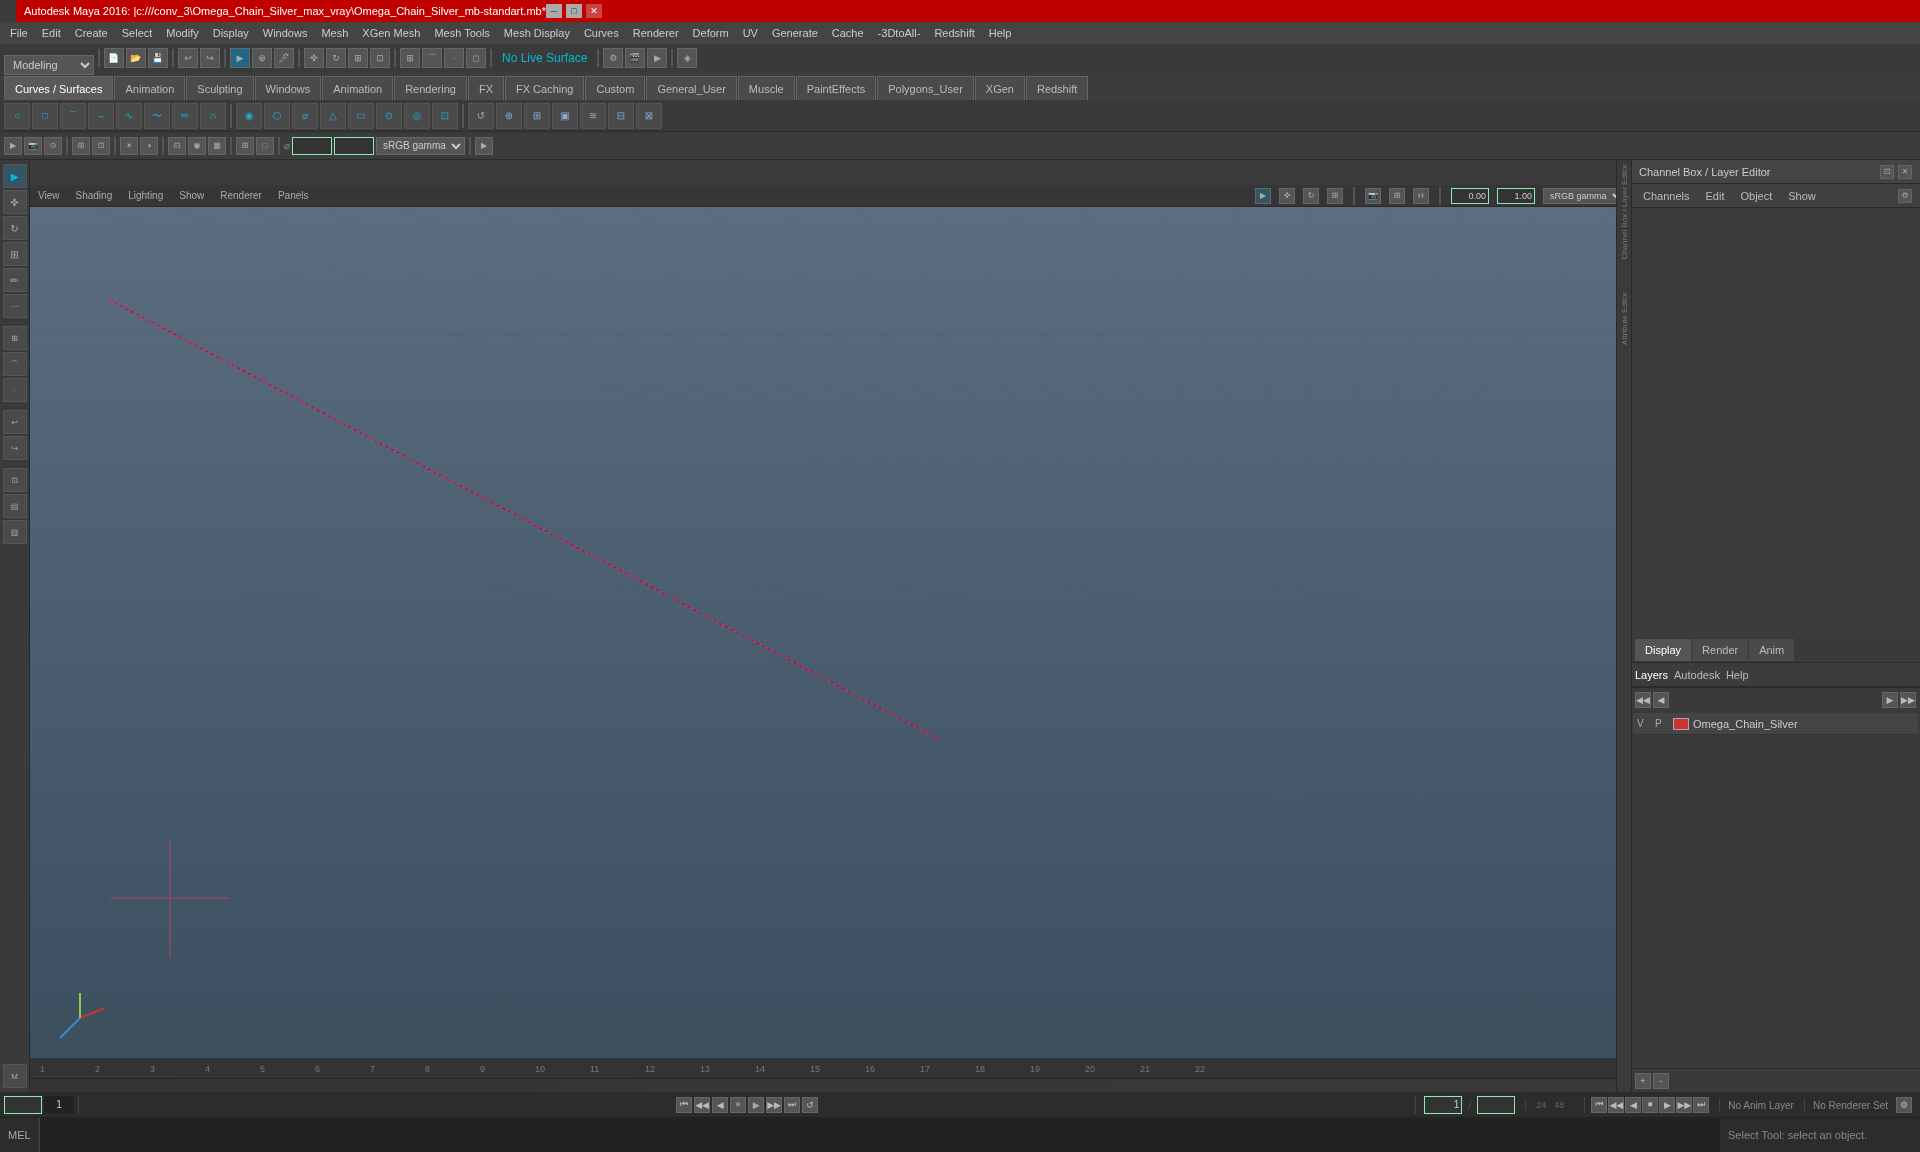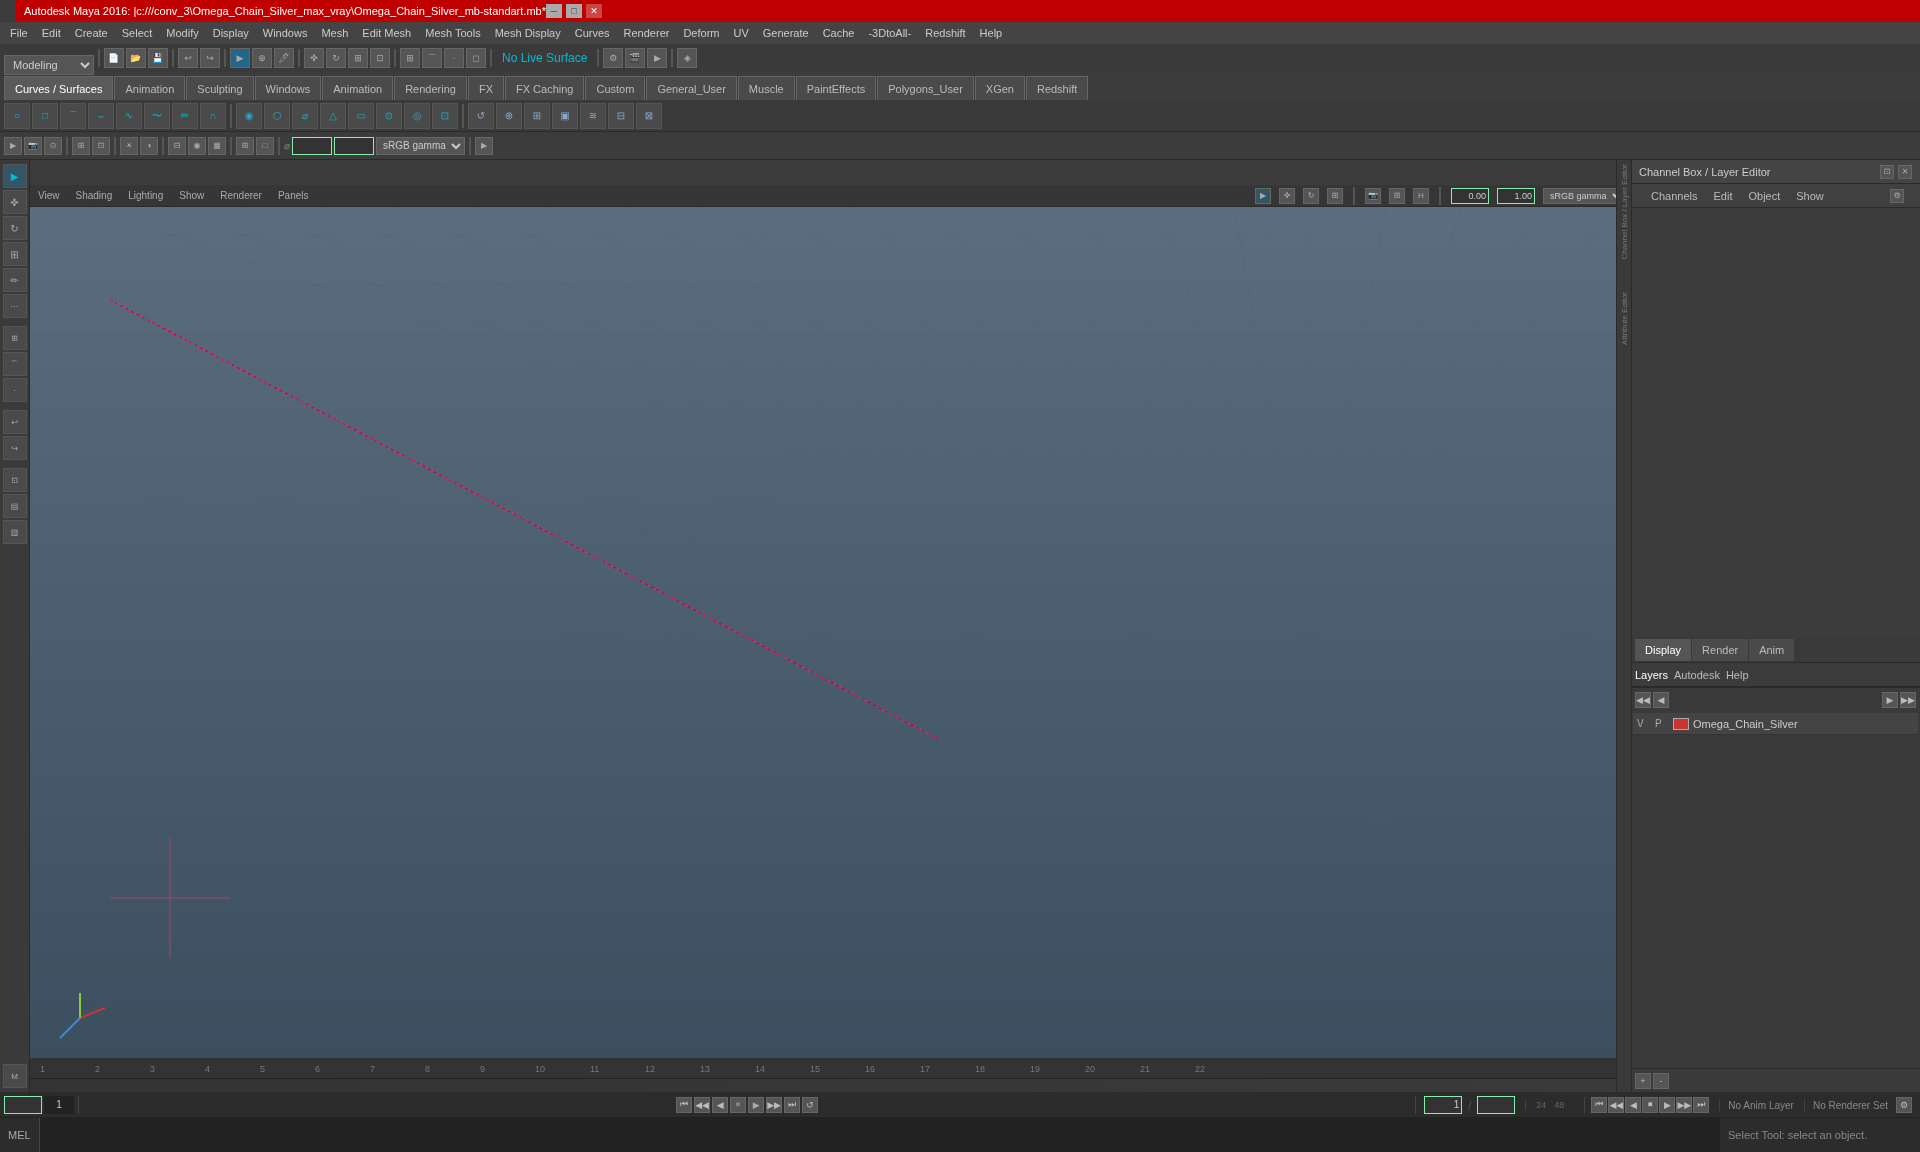--- a/index.html
+++ b/index.html
@@ -235,21 +235,21 @@
     .right-panel-title {
       color: #ccc;
       font-size: 11px;
     }
 
     #channels-bar {
       height: 24px;
       background: #404040;
       display: flex;
       align-items: center;
-      padding: 0 16px;
+      padding: 0 8px;
       gap: 8px;
       border-bottom: 1px solid #2a2a2a;
     }
     .channel-tab {
       color: #bbb;
       font-size: 11px;
       cursor: pointer;
       padding: 2px 4px;
     }
 
@@ -543,21 +543,21 @@
 
 <div id="menu-bar">
   <div class="menu-item">File</div>
   <div class="menu-item">Edit</div>
   <div class="menu-item">Create</div>
   <div class="menu-item">Select</div>
   <div class="menu-item">Modify</div>
   <div class="menu-item">Display</div>
   <div class="menu-item">Windows</div>
   <div class="menu-item">Mesh</div>
-  <div class="menu-item">Edit Mesh</div>
+  <div class="menu-item">XGen Mesh</div>
   <div class="menu-item">Mesh Tools</div>
   <div class="menu-item">Mesh Display</div>
   <div class="menu-item">Curves</div>
   <div class="menu-item">Renderer</div>
   <div class="menu-item">Deform</div>
   <div class="menu-item">UV</div>
   <div class="menu-item">Generate</div>
   <div class="menu-item">Cache</div>
   <div class="menu-item">-3DtoAll-</div>
   <div class="menu-item">Redshift</div>

